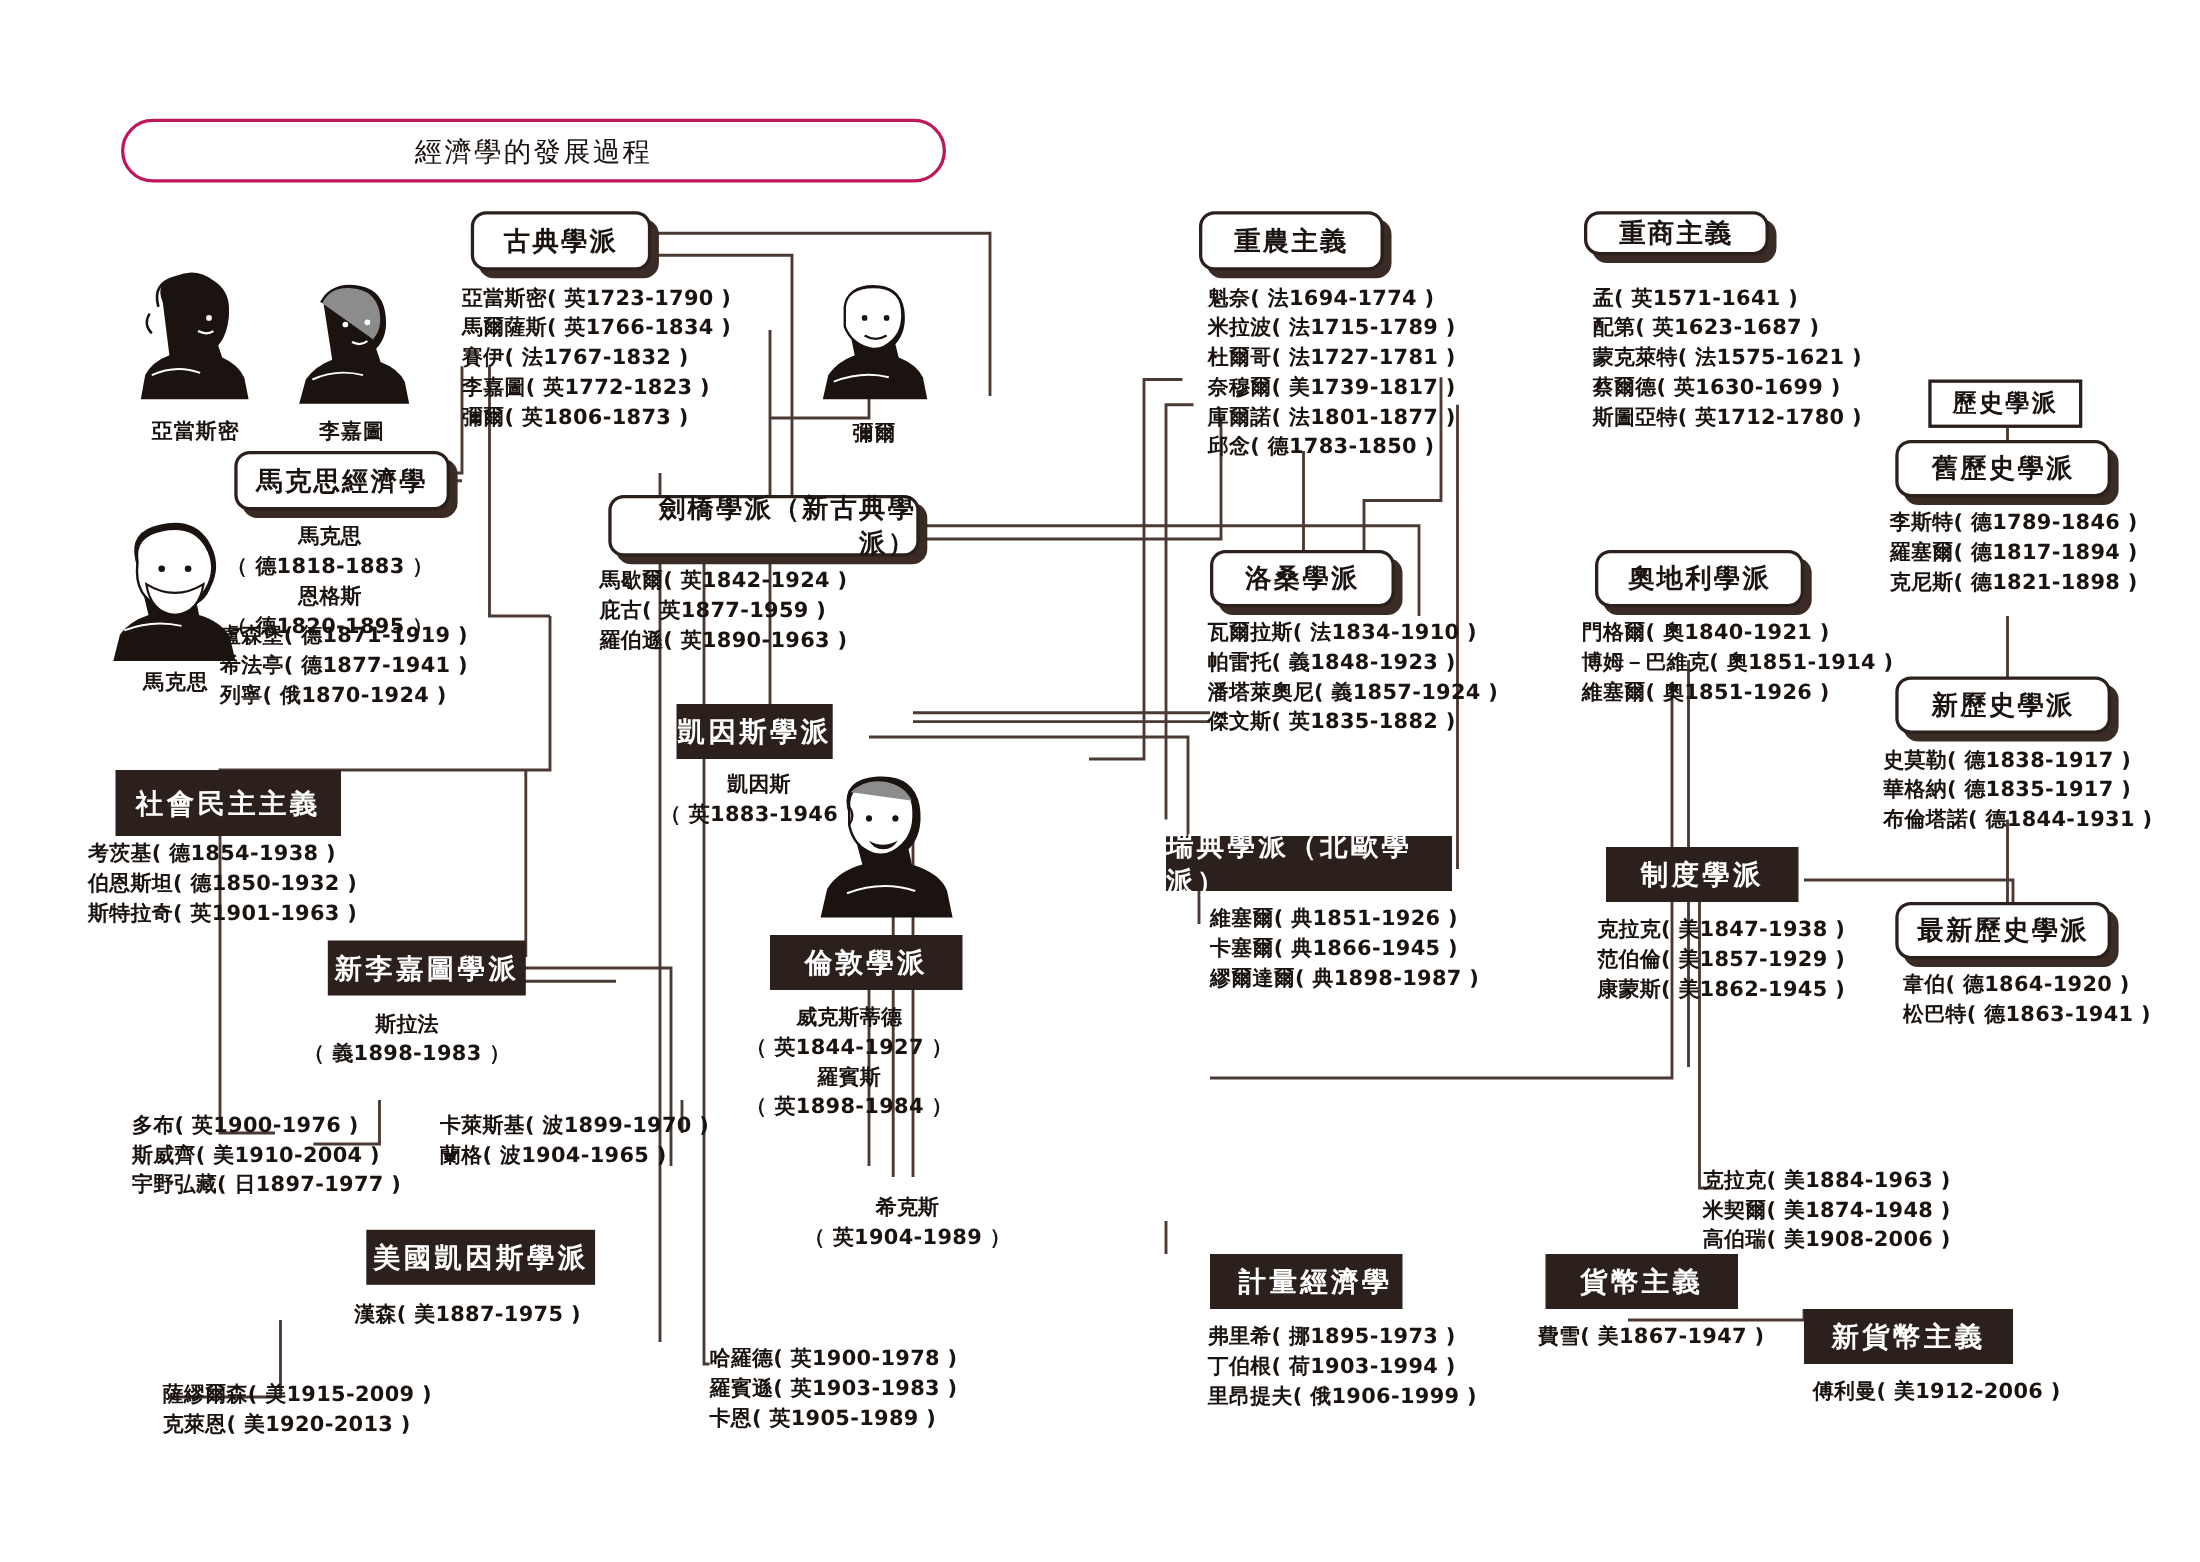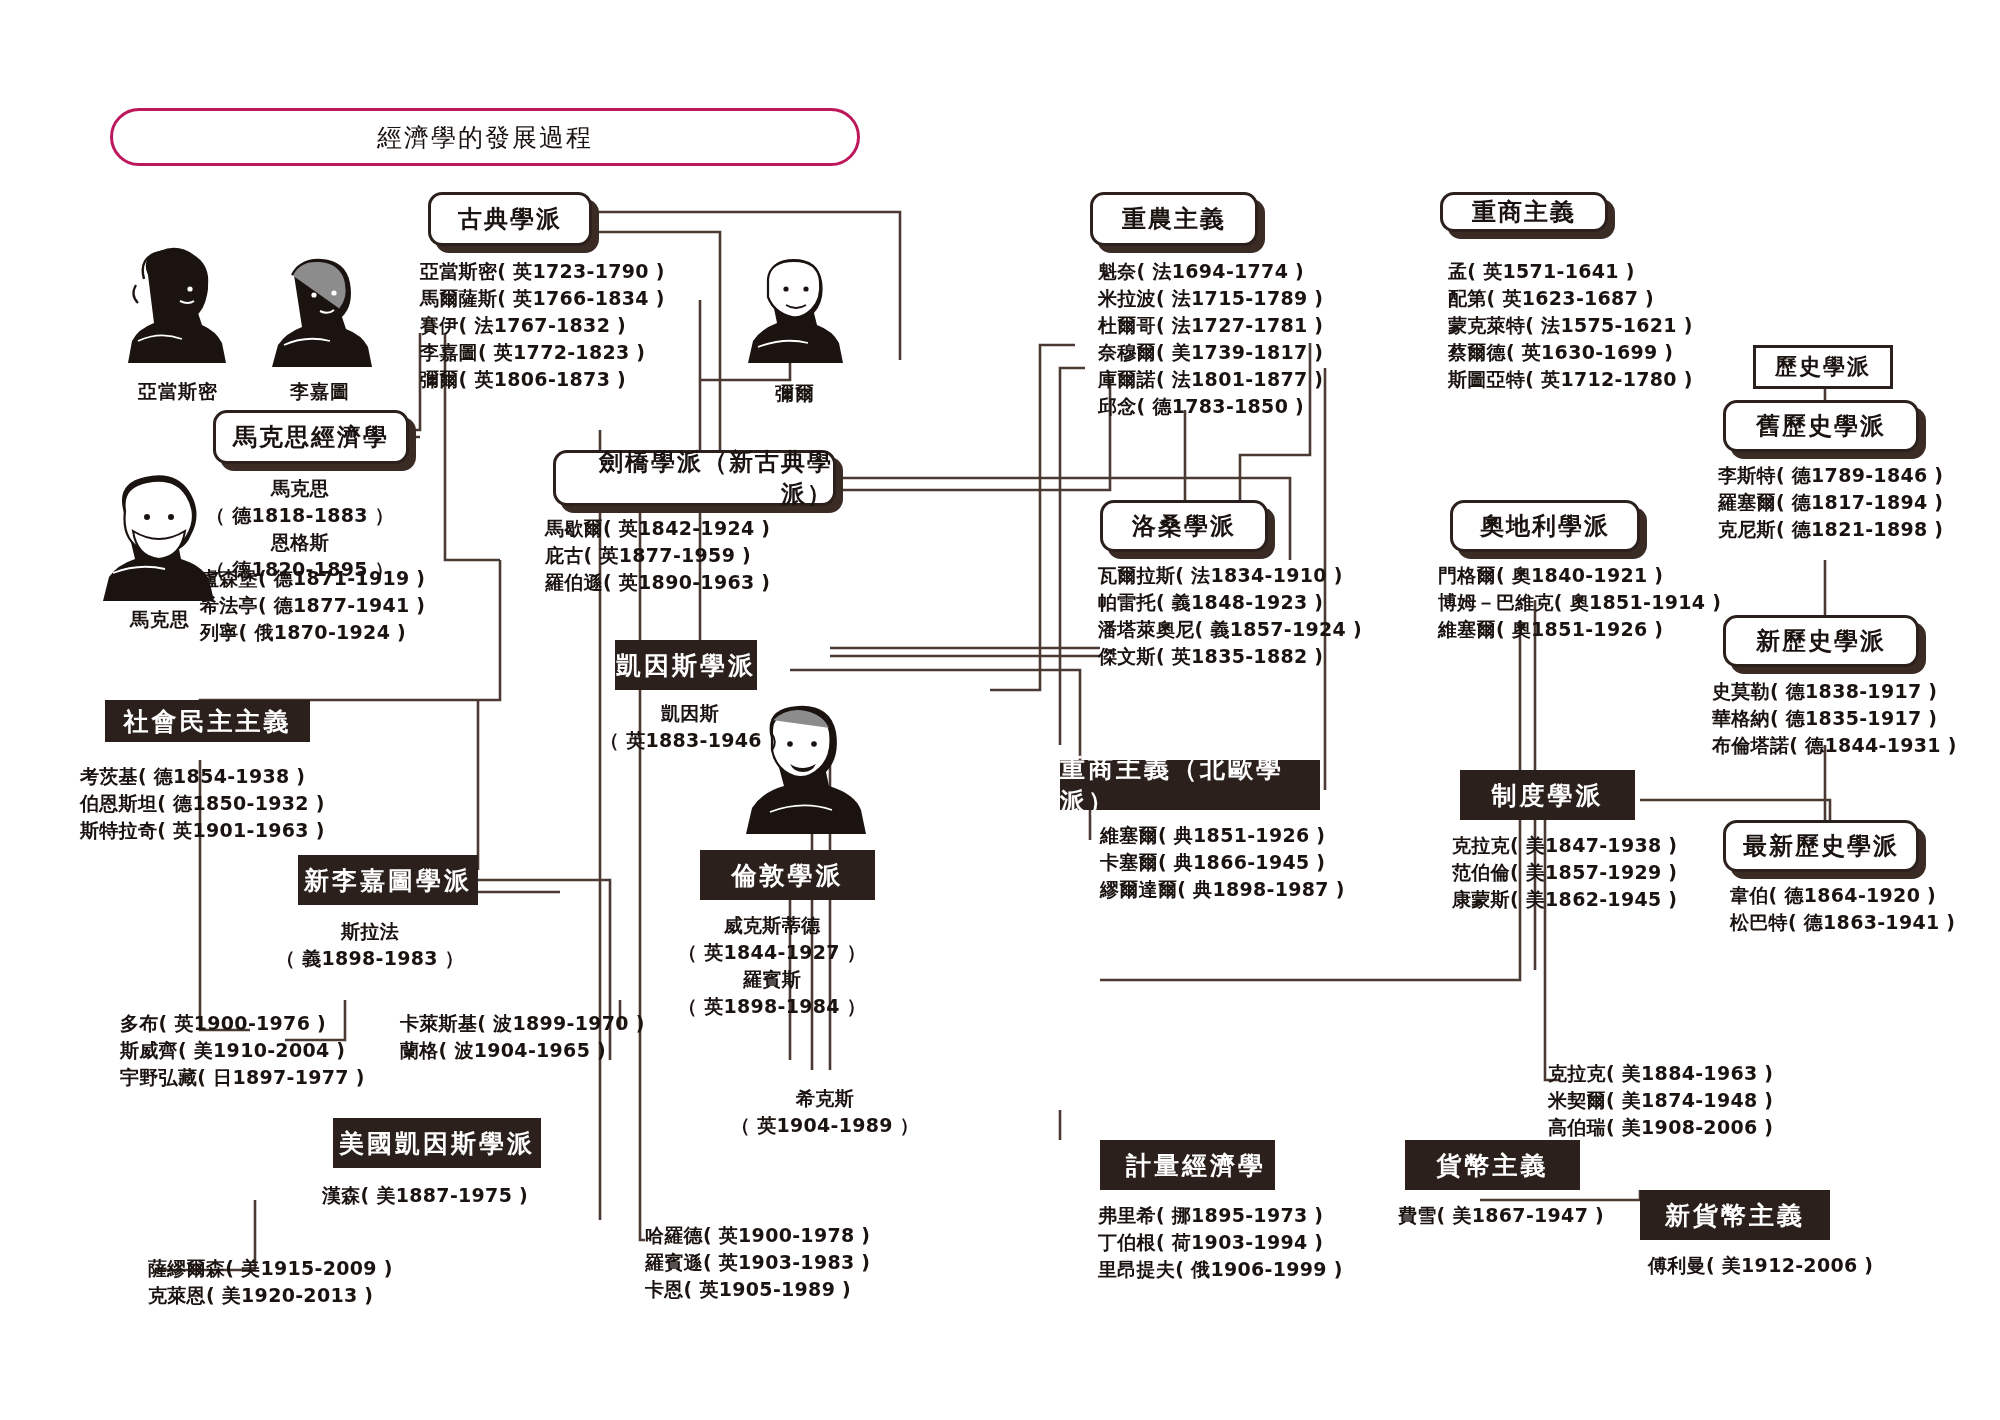--- a/index.html
+++ b/index.html
@@ -255,26 +255,26 @@
 
   <div class="box-w" style="left:1450px;top:500px;width:190px;height:52px;">奧地利學派</div>
   <div class="names" style="left:1438px;top:562px;">門格爾( 奧1840-1921 )
 博姆－巴維克( 奧1851-1914 )
 維塞爾( 奧1851-1926 )</div>
 
   <div class="box-d" style="left:615px;top:640px;width:142px;height:50px;">凱因斯學派</div>
   <div class="names center" style="left:600px;top:700px;width:180px;">凱因斯
 （ 英1883-1946 ）</div>
 
-  <div class="box-d" style="left:105px;top:700px;width:205px;height:42px;">社會民主主義</div>
+  <div class="box-d" style="left:105px;top:700px;width:205px;height:60px;">社會民主主義</div>
   <div class="names" style="left:80px;top:763px;">考茨基( 德1854-1938 )
 伯恩斯坦( 德1850-1932 )
 斯特拉奇( 英1901-1963 )</div>
 
-  <div class="box-d" style="left:1060px;top:760px;width:260px;height:50px;">重商主義（北歐學派）</div>
+  <div class="box-d" style="left:1060px;top:760px;width:260px;height:50px;">瑞典學派（北歐學派）</div>
   <div class="names" style="left:1100px;top:822px;">維塞爾( 典1851-1926 )
 卡塞爾( 典1866-1945 )
 繆爾達爾( 典1898-1987 )</div>
 
   <div class="box-d" style="left:1460px;top:770px;width:175px;height:50px;">制度學派</div>
   <div class="names" style="left:1452px;top:832px;">克拉克( 美1847-1938 )
 范伯倫( 美1857-1929 )
 康蒙斯( 美1862-1945 )</div>
   <div class="names" style="left:1548px;top:1060px;">克拉克( 美1884-1963 )
 米契爾( 美1874-1948 )

